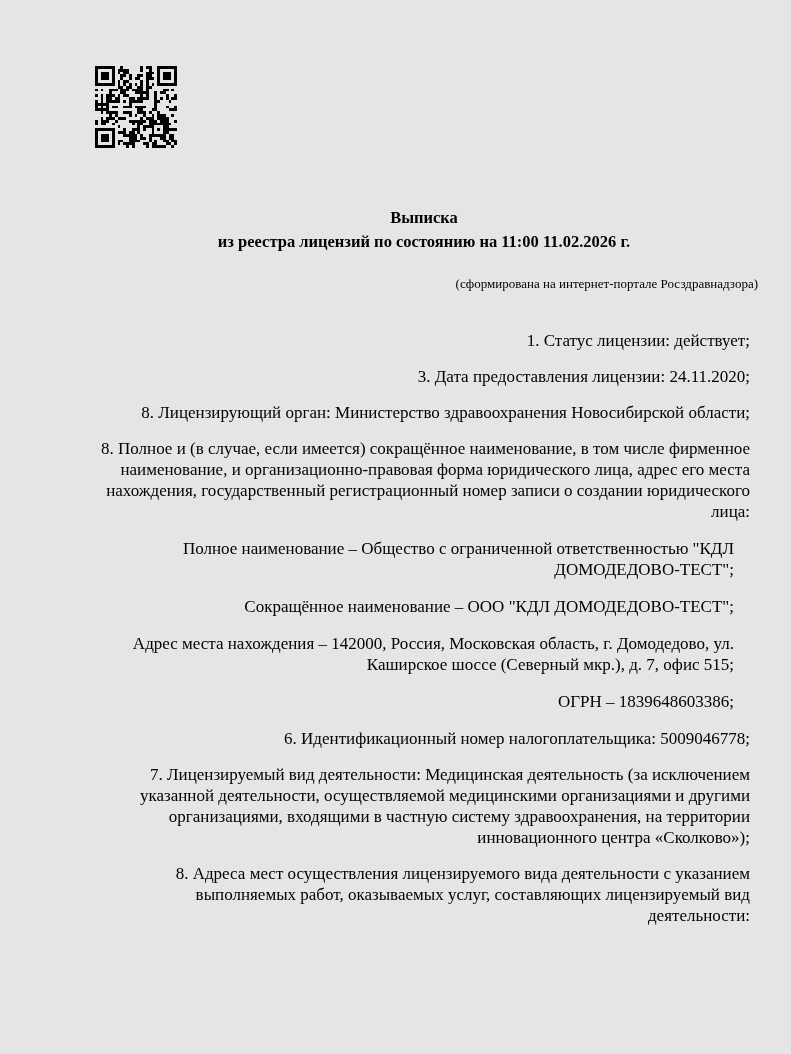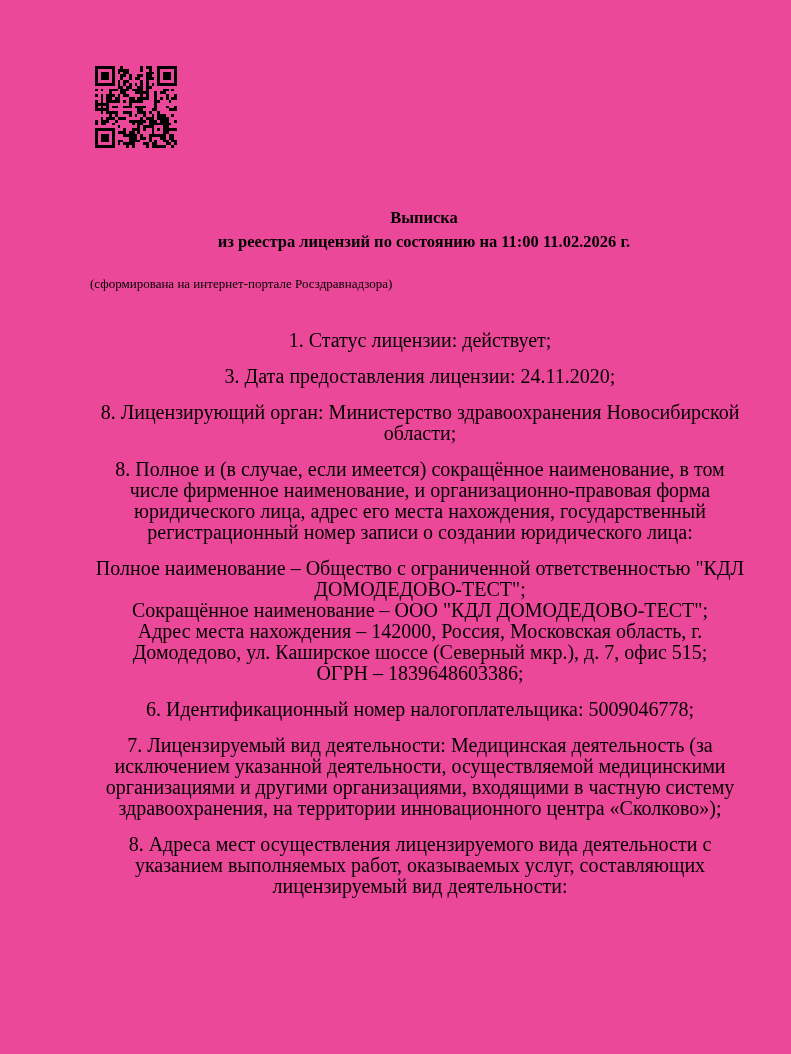--- a/index.html
+++ b/index.html
@@ -4,21 +4,21 @@
 <style>
   html, body {
     margin: 0;
     padding: 0;
     background: #ffffff;
   }
   .page {
     position: relative;
     width: 791px;
     height: 1054px;
-    background: #ec4899;
+    background: #e5e5e5;
     color: #000000;
     font-family: "Liberation Serif", "DejaVu Serif", serif;
     overflow: hidden;
   }
   .qr {
     position: absolute;
     left: 95px;
     top: 66px;
     width: 82px;
     height: 82px;
@@ -33,41 +33,41 @@
     font-weight: bold;
     font-size: 16.5px;
     line-height: 24px;
     white-space: nowrap;
   }
   .subtitle {
     position: absolute;
     left: 90px;
     top: 276px;
     width: 668px;
-    text-align: left;
+    text-align: right;
     font-size: 13px;
     line-height: 16px;
   }
   .content {
     position: absolute;
     left: 90px;
     top: 330px;
     width: 660px;
-    font-size: 20px;
+    font-size: 17px;
     line-height: 21px;
-    text-align: center;
+    text-align: right;
   }
   .content p {
     margin: 0 0 15px 0;
     padding: 0;
   }
   .org-block {
     margin: 6px 0 15px 0;
   }
-  .org-block div { margin: 0; }
+  .org-block div { margin: 16px; }
 </style>
 </head>
 <body>
 
 <div class="page">
 
   <div class="qr">
     <svg id="qr-svg" viewBox="0 0 29 29" fill="#000000" shape-rendering="crispEdges">
         <rect x="0" y="0" width="1" height="1"></rect>
         <rect x="1" y="0" width="1" height="1"></rect>

